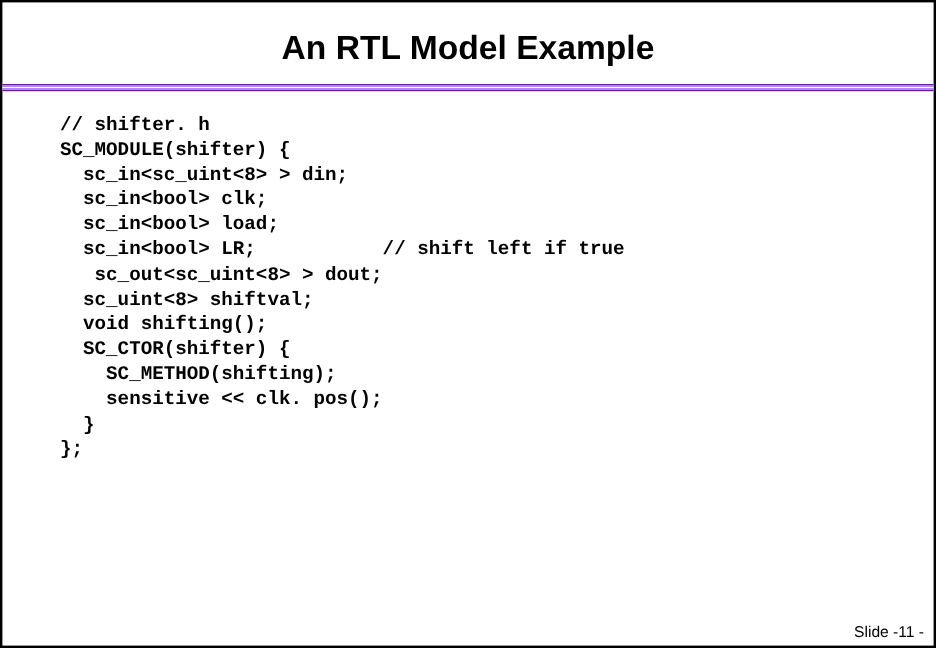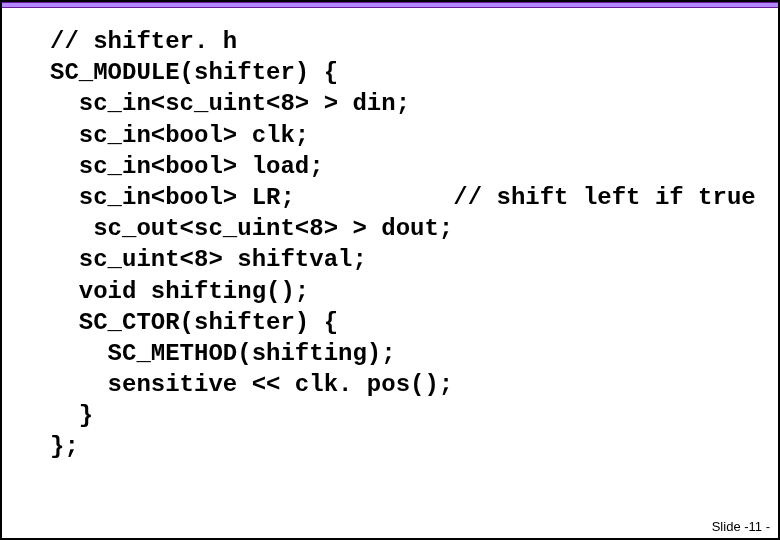--- a/index.html
+++ b/index.html
@@ -36,38 +36,39 @@
       #ffffff 55%,
       #b388ff 55%,
       #b388ff 100%);
     border-top: 1px solid #6a1b9a;
     border-bottom: 1px solid #6a1b9a;
     box-sizing: border-box;
   }
   .code-block {
     font-family: "Courier New", Courier, monospace;
     font-weight: bold;
-    font-size: 24px;
+    font-size: 16px;
     line-height: 1.3;
     white-space: pre;
     color: #000;
     margin: 18px 0 0 48px;
   }
   .footer {
     position: absolute;
     right: 8px;
     bottom: 4px;
     font-size: 13px;
     color: #000000;
   }
 </style>
 </head>
 <body>
 
 <div class="slide">
+  <div class="title">An RTL Model Example</div>
   <div class="rule"></div>
 
   <div class="code-block"><span>// shifter. h</span>
 <span>SC_MODULE(shifter) {</span>
 <span>  sc_in&lt;sc_uint&lt;8&gt; &gt; din;</span>
 <span>  sc_in&lt;bool&gt; clk;</span>
 <span>  sc_in&lt;bool&gt; load;</span>
 <span>  sc_in&lt;bool&gt; LR;           // shift left if true</span>
 <span>   sc_out&lt;sc_uint&lt;8&gt; &gt; dout;</span>
 <span>  sc_uint&lt;8&gt; shiftval;</span>

